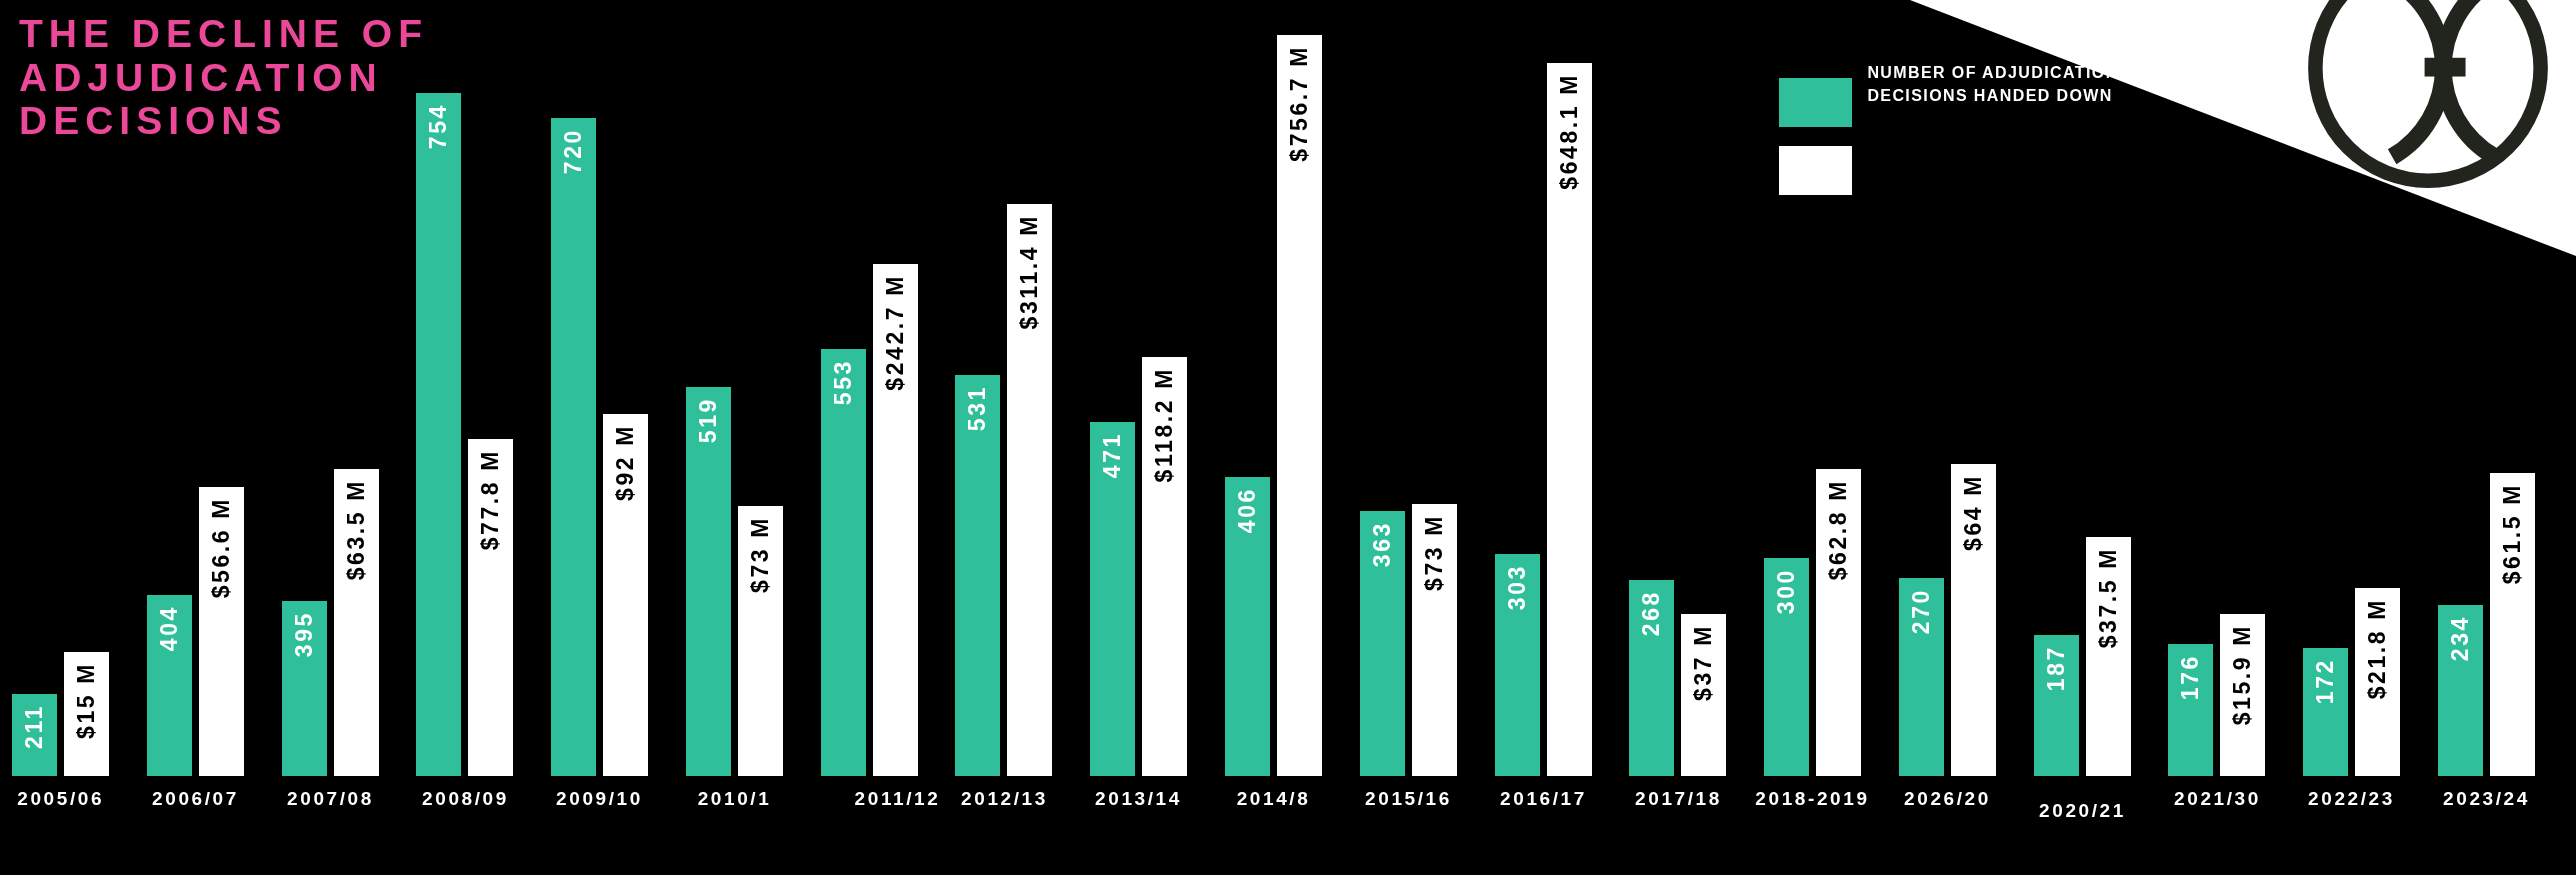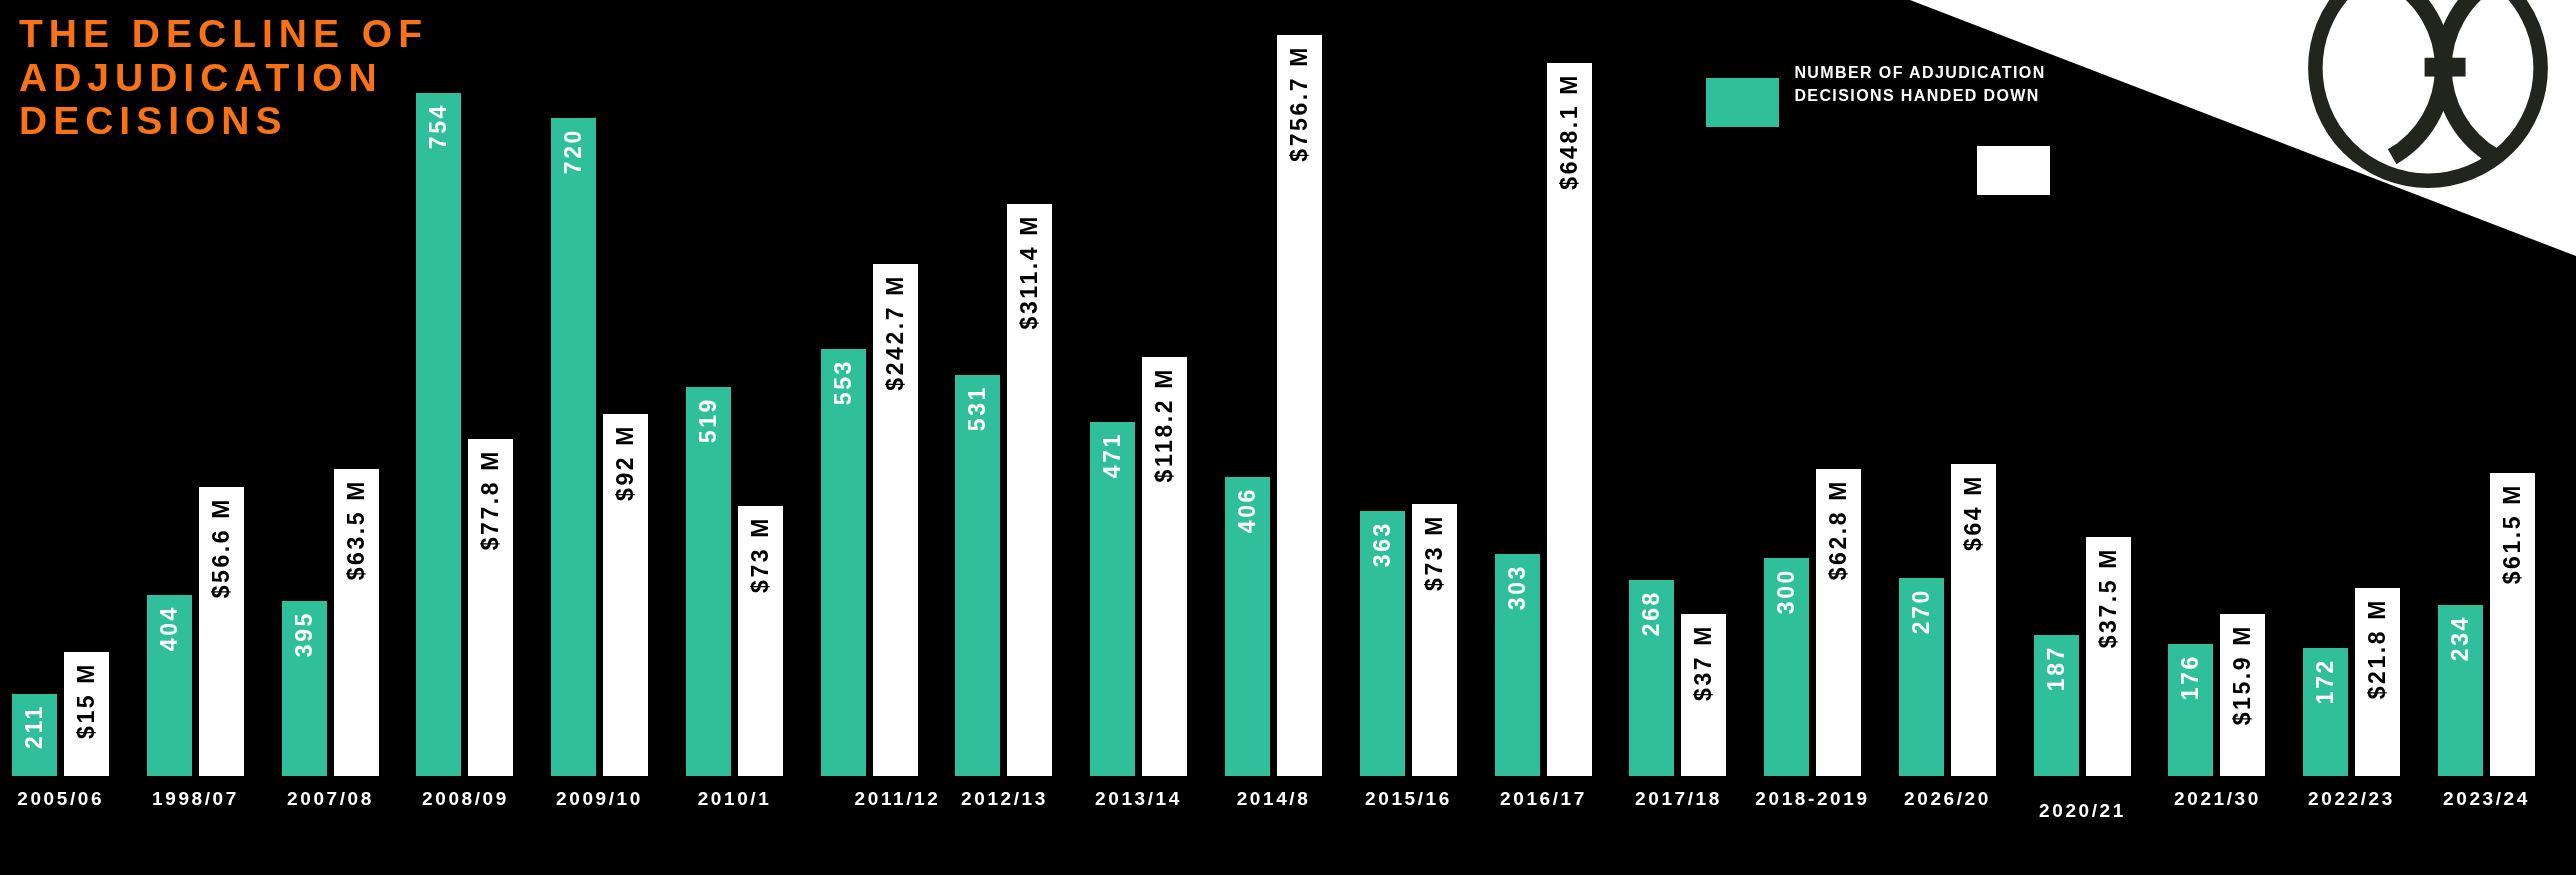--- a/index.html
+++ b/index.html
@@ -36,39 +36,38 @@
     height: 256px;
     z-index: 2;
   }
 
   
   .title {
     position: absolute;
     left: 19px;
     top: 12px;
     z-index: 3;
-    color: #f97316;
+    color: #ec4899;
     font-size: 39px;
     font-weight: 700;
     letter-spacing: 6px;
     line-height: 1.12;
     text-transform: uppercase;
     max-width: 547px;
   }
 
   
   .legend {
     position: absolute;
-    left: 1706px;
+    left: 1779px;
     top: 61px;
     z-index: 3;
     display: flex;
     flex-direction: column;
     gap: 17px;
-    align-items: flex-end;
   }
   .legend-row {
     display: flex;
     align-items: flex-start;
     gap: 15.4px;
   }
   .legend-swatch {
     width: 73px;
     height: 49px;
     flex: 0 0 auto;
@@ -333,21 +332,21 @@
           <div class="bar teal" style="height: 171px; background: rgb(47, 192, 155);">
             <span class="bar-label">234</span>
           </div>
           <div class="bar white" style="height: 303px; background: rgb(255, 255, 255);">
             <span class="bar-label">$61.5 M</span>
           </div>
         </div>
       </div>
     <div class="xaxis" id="xaxis">
         <div class="xtick" style="left: -6.8px; width: 135px;">2005/06</div>
-        <div class="xtick" style="left: 128px; width: 135px;">1998/07</div>
+        <div class="xtick" style="left: 128px; width: 135px;">2006/07</div>
         <div class="xtick" style="left: 263px; width: 135px;">2007/08</div>
         <div class="xtick" style="left: 398px; width: 135px;">2008/09</div>
         <div class="xtick" style="left: 532px; width: 135px;">2009/10</div>
         <div class="xtick" style="left: 667px; width: 135px;">2010/1</div>
         <div class="xtick" style="left: 830px; width: 135px;">2011/12</div>
         <div class="xtick" style="left: 937px; width: 135px;">2012/13</div>
         <div class="xtick" style="left: 1071px; width: 135px;">2013/14</div>
         <div class="xtick" style="left: 1206px; width: 135px;">2014/8</div>
         <div class="xtick" style="left: 1341px; width: 135px;">2015/16</div>
         <div class="xtick" style="left: 1476px; width: 135px;">2016/17</div>

